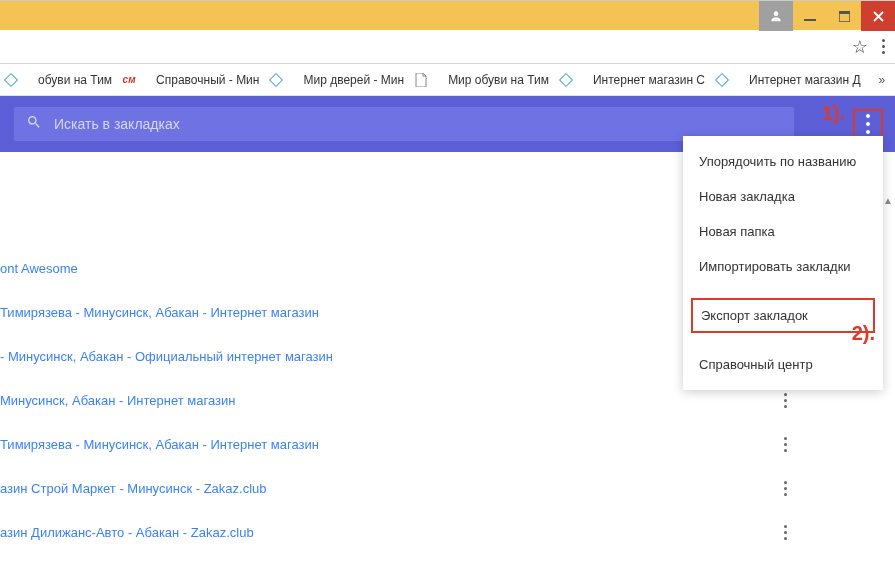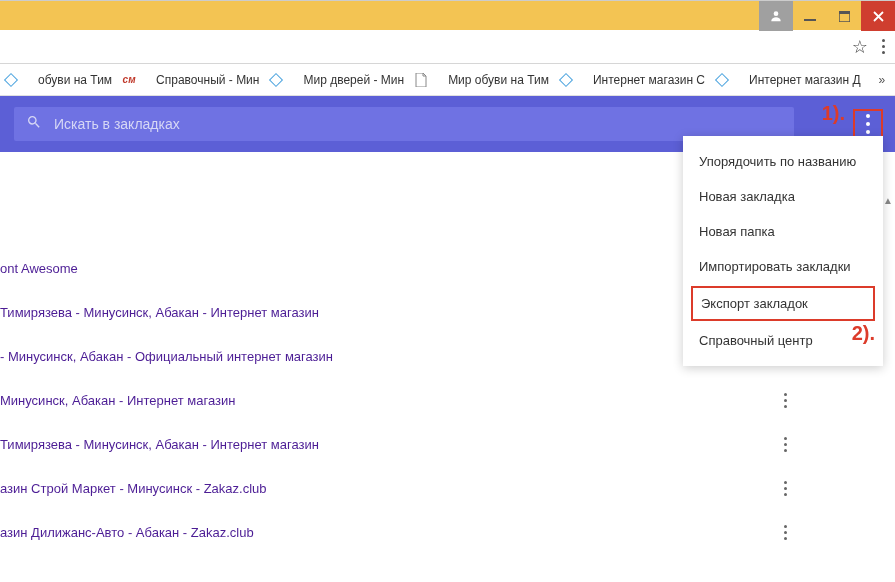--- a/index.html
+++ b/index.html
@@ -29,24 +29,24 @@
   
   .menu-btn { width: 30px; height: 30px; border: 2px solid #dc3b2a; position: absolute; right: 12px; display: flex; flex-direction: column; align-items: center; justify-content: center; gap: 4px; cursor: pointer; }
   .menu-btn span { width: 4px; height: 4px; background: #fff; border-radius: 50%; }
   
   .annotation { position: absolute; color: #dc3b2a; font-weight: bold; font-size: 20px; pointer-events: none; }
   .ann1 { top: 6px; right: 50px; }
   .ann2 { top: 186px; right: 8px; }
   
   .dropdown { position: absolute; top: 40px; right: 12px; width: 200px; background: #fff; box-shadow: 0 2px 10px rgba(0,0,0,0.2); z-index: 10; padding: 8px 0; }
   .dropdown .item { padding: 10px 16px; font-size: 13px; color: #333; cursor: pointer; }
-  .dropdown .item.hl { border: 2px solid #dc3b2a; margin: 2px 8px; padding: 8px 8px; }
+  .dropdown .item.hl { border: 2px solid #dc3b2a; margin: 14px 8px; padding: 8px 8px; }
   
   .content { position: absolute; top: 150px; left: 0; right: 82px; }
-  .list-row { height: 44px; display: flex; align-items: center; justify-content: space-between; padding: 0 20px 0 0; font-size: 13px; color: #4c1d95; }
+  .list-row { height: 44px; display: flex; align-items: center; justify-content: space-between; padding: 0 20px 0 0; font-size: 13px; color: #3b82f6; }
   .list-row .txt { overflow: hidden; white-space: nowrap; }
   .list-row .more { display: flex; flex-direction: column; gap: 3px; cursor: pointer; padding: 6px; }
   .list-row .more span { width: 3px; height: 3px; background: #666; border-radius: 50%; }
   
   .scrollbar { position: absolute; top: 96px; right: 0; width: 14px; bottom: 0; background: #f1f1f1; }
   .scroll-up { height: 16px; display: flex; align-items: center; justify-content: center; color: #888; font-size: 10px; }
   
   .diamond { width: 10px; height: 10px; transform: rotate(45deg); border: 1.5px solid #4aa3df; }
   .page-icon svg { fill: #888; }
   .cm-icon { color: #c0392b; font-weight: bold; font-size: 10px; font-style: italic; }

